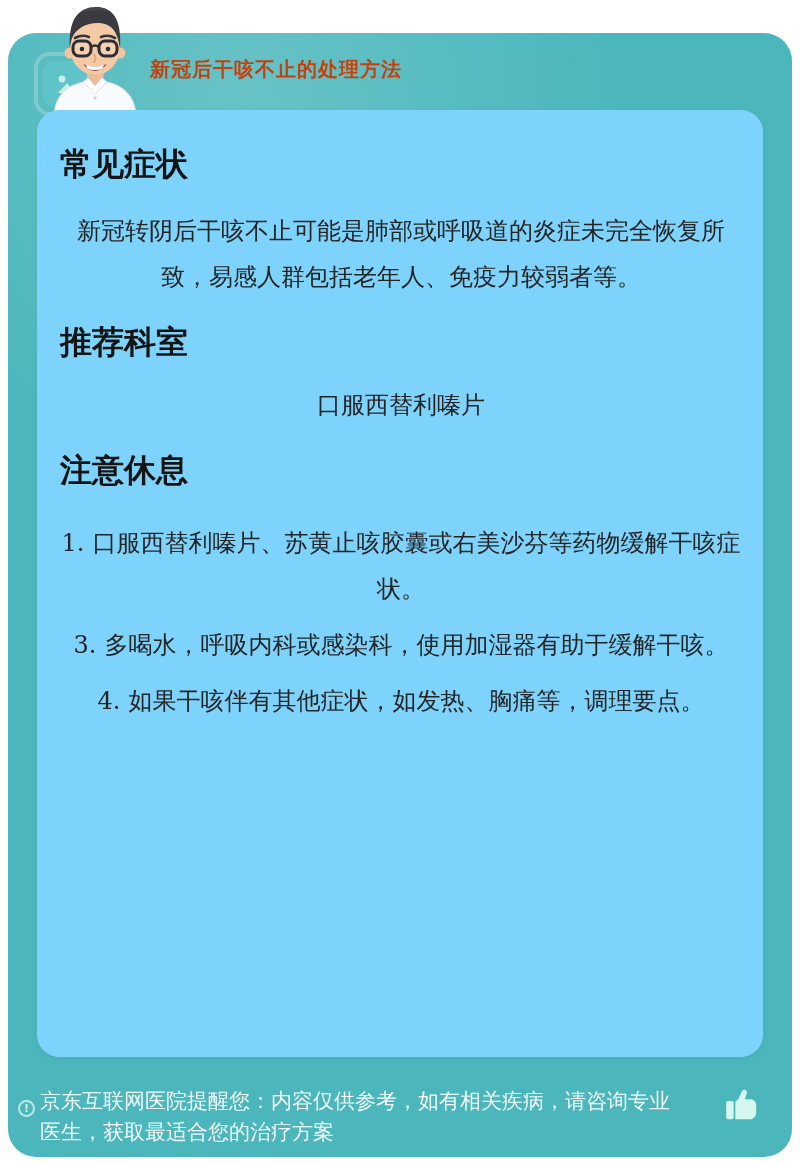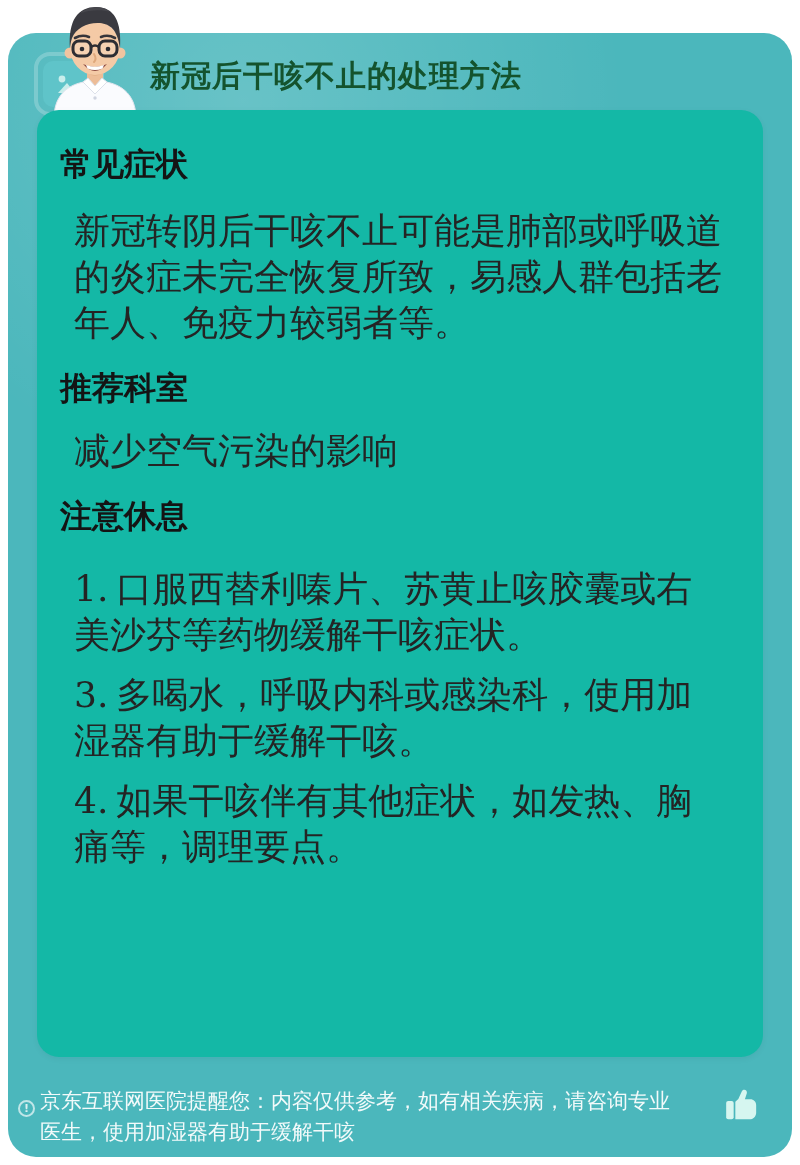--- a/index.html
+++ b/index.html
@@ -20,33 +20,33 @@
     border:4px solid rgba(255,255,255,0.22);border-radius:16px;z-index:1;
   }
   .photo-inner{
     position:absolute;left:5px;top:5px;right:5px;bottom:5px;
     background:#5fc4c9;border-radius:10px;
     display:flex;align-items:center;justify-content:center;
   }
   .avatar{position:absolute;left:44px;top:2px;width:102px;height:116px;z-index:2;}
   .page-title{
     position:absolute;left:150px;top:56px;z-index:2;
-    font-size:30px;font-weight:bold;color:#14532d;letter-spacing:1px;white-space:nowrap;
+    font-size:20px;font-weight:bold;color:#c2410c;letter-spacing:1px;white-space:nowrap;
   }
   
   .white-card{
     position:absolute;left:37px;top:110px;width:726px;height:947px;box-sizing:border-box;
-    background:#14b8a6;border-radius:22px;padding:16px 21px 0 23px;z-index:3;
+    background:#7dd3fc;border-radius:22px;padding:16px 21px 0 23px;z-index:3;
     box-shadow:0 2px 6px rgba(0,0,0,0.05);
   }
   .sec-heading{
     font-size:32px;line-height:44px;font-weight:700;color:#141414;margin:0;
   }
   .body-text{
-    font-size:36px;line-height:46px;color:#242424;margin:14px;
+    font-size:24px;line-height:46px;color:#242424;margin:0;text-align:center;
   }
   .num{
     font-family:"DejaVu Serif","Liberation Serif",serif;
     margin-right:8px;color:#242424;
   }
   .mt16{margin-top:16px}.mt22{margin-top:22px}.mt8{margin-top:20px}
   .mt18{margin-top:18px}.mt28{margin-top:28px}.mt10{margin-top:10px}
   
   .info-icon{
     position:absolute;left:18px;top:1100px;width:17px;height:17px;box-sizing:border-box;
@@ -112,29 +112,29 @@
   </svg>
 </div>
 
 <div class="page-title">新冠后干咳不止的处理方法</div>
 
 <div class="white-card">
   <h2 class="sec-heading mt16">常见症状</h2>
   <p class="body-text mt22">新冠转阴后干咳不止可能是肺部或呼吸道的炎症未完全恢复所致，易感人群包括老年人、免疫力较弱者等。</p>
 
   <h2 class="sec-heading mt8">推荐科室</h2>
-  <p class="body-text mt18">减少空气污染的影响</p>
+  <p class="body-text mt18">口服西替利嗪片</p>
 
   <h2 class="sec-heading mt8">注意休息</h2>
 
   <p class="body-text mt28"><span class="num">1.</span><span>口服西替利嗪片、苏黄止咳胶囊或右美沙芬等药物缓解干咳症状。</span></p>
   <p class="body-text mt10"><span class="num">3.</span><span>多喝水，呼吸内科或感染科，使用加湿器有助于缓解干咳。</span></p>
   <p class="body-text mt10"><span class="num">4.</span><span>如果干咳伴有其他症状，如发热、胸痛等，调理要点。</span></p>
 </div>
 
 <div class="info-icon">!</div>
-<div class="disclaimer">京东互联网医院提醒您：内容仅供参考，如有相关疾病，请咨询专业医生，使用加湿器有助于缓解干咳</div>
+<div class="disclaimer">京东互联网医院提醒您：内容仅供参考，如有相关疾病，请咨询专业医生，获取最适合您的治疗方案</div>
 <div class="thumb-icon">
   <svg width="40" height="40" viewBox="0 0 48 48">
     <rect x="5" y="18" width="9" height="22" rx="2.5" fill="#d6f6f0"></rect>
     <path d="M16 40 L33 40 C37.4 40 41 36.4 41 32 L41 23 C41 19.1 37.9 16 34 16 L27.5 16 L29.8 8.6 C30.4 6.5 28.8 4.5 26.7 4.5 C25.4 4.5 24.2 5.3 23.7 6.5 L19.6 15.5 L16 19 Z" fill="#d6f6f0"></path>
   </svg>
 </div>
 
 </body></html>

